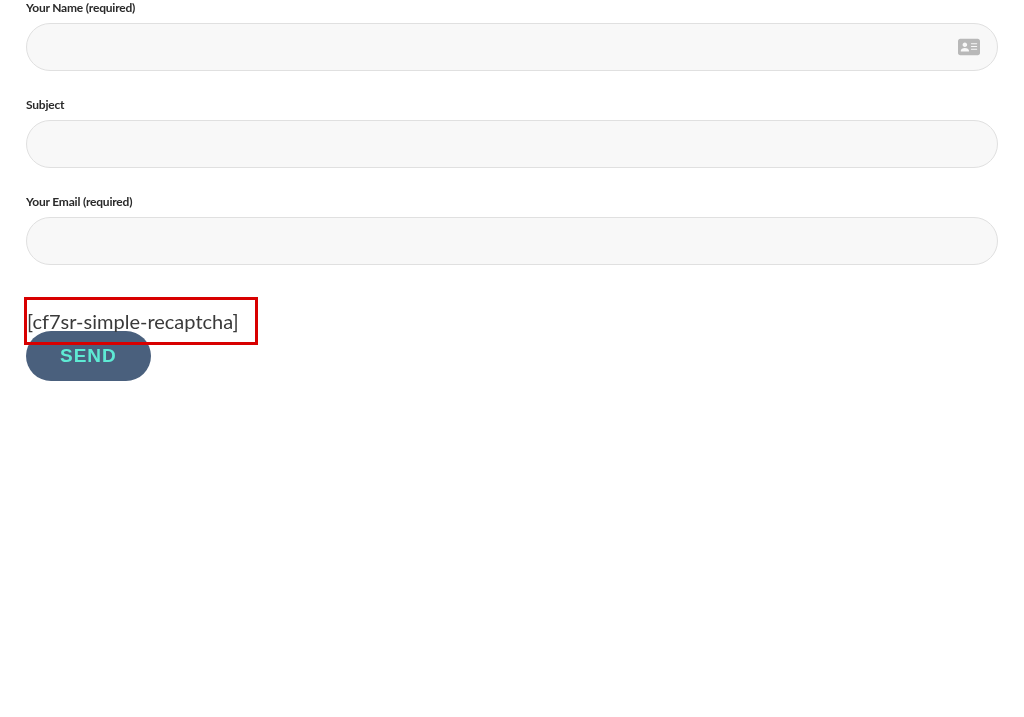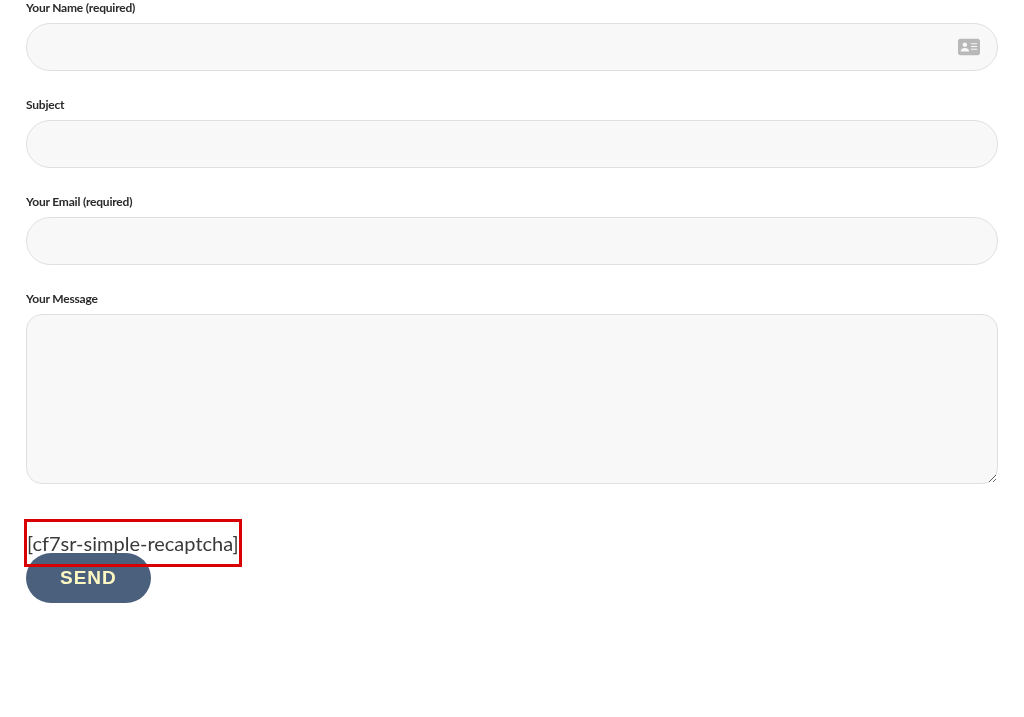--- a/index.html
+++ b/index.html
@@ -56,33 +56,33 @@
       right: 18px;
       top: 50%;
       transform: translateY(-50%);
       width: 22px;
       height: 18px;
       fill: #b8b8b8;
     }
     .captcha-box {
       display: inline-block;
       border: 3px solid #d80000;
-      padding: 9px 0 9px 0px;
+      padding: 9px 16px 9px 0px;
       font-size: 20px;
       color: #3a3a3a;
       margin-top: 6px;
       position: relative;
       z-index: 2;
       background: transparent;
       margin-left: -2px;
     }
     .send-button {
       display: inline-block;
       background: #4a607d;
-      color: #fef9c3;
+      color: #5eead4;
       border: none;
       border-radius: 999px;
       padding: 14px 34px;
       font-size: 19px;
       font-weight: 700;
       letter-spacing: 1px;
       cursor: pointer;
       margin-top: -14px;
       position: relative;
       z-index: 1;
@@ -114,24 +114,20 @@
     </div>
   </div>
 
   <div class="form-group">
     <label class="form-label">Your Email (required)</label>
     <div class="input-wrap">
       <input type="email" class="text-input" value="" style="">
     </div>
   </div>
 
-  <div class="form-group">
-    <label class="form-label">Your Message</label>
-    <textarea class="textarea-input" style=""></textarea>
-  </div>
 
   <div class="button-stack">
     <div class="captcha-box">[cf7sr-simple-recaptcha]</div>
     <br>
     <button type="submit" class="send-button">SEND</button>
   </div>
 
 </form>
 
 </body></html>

